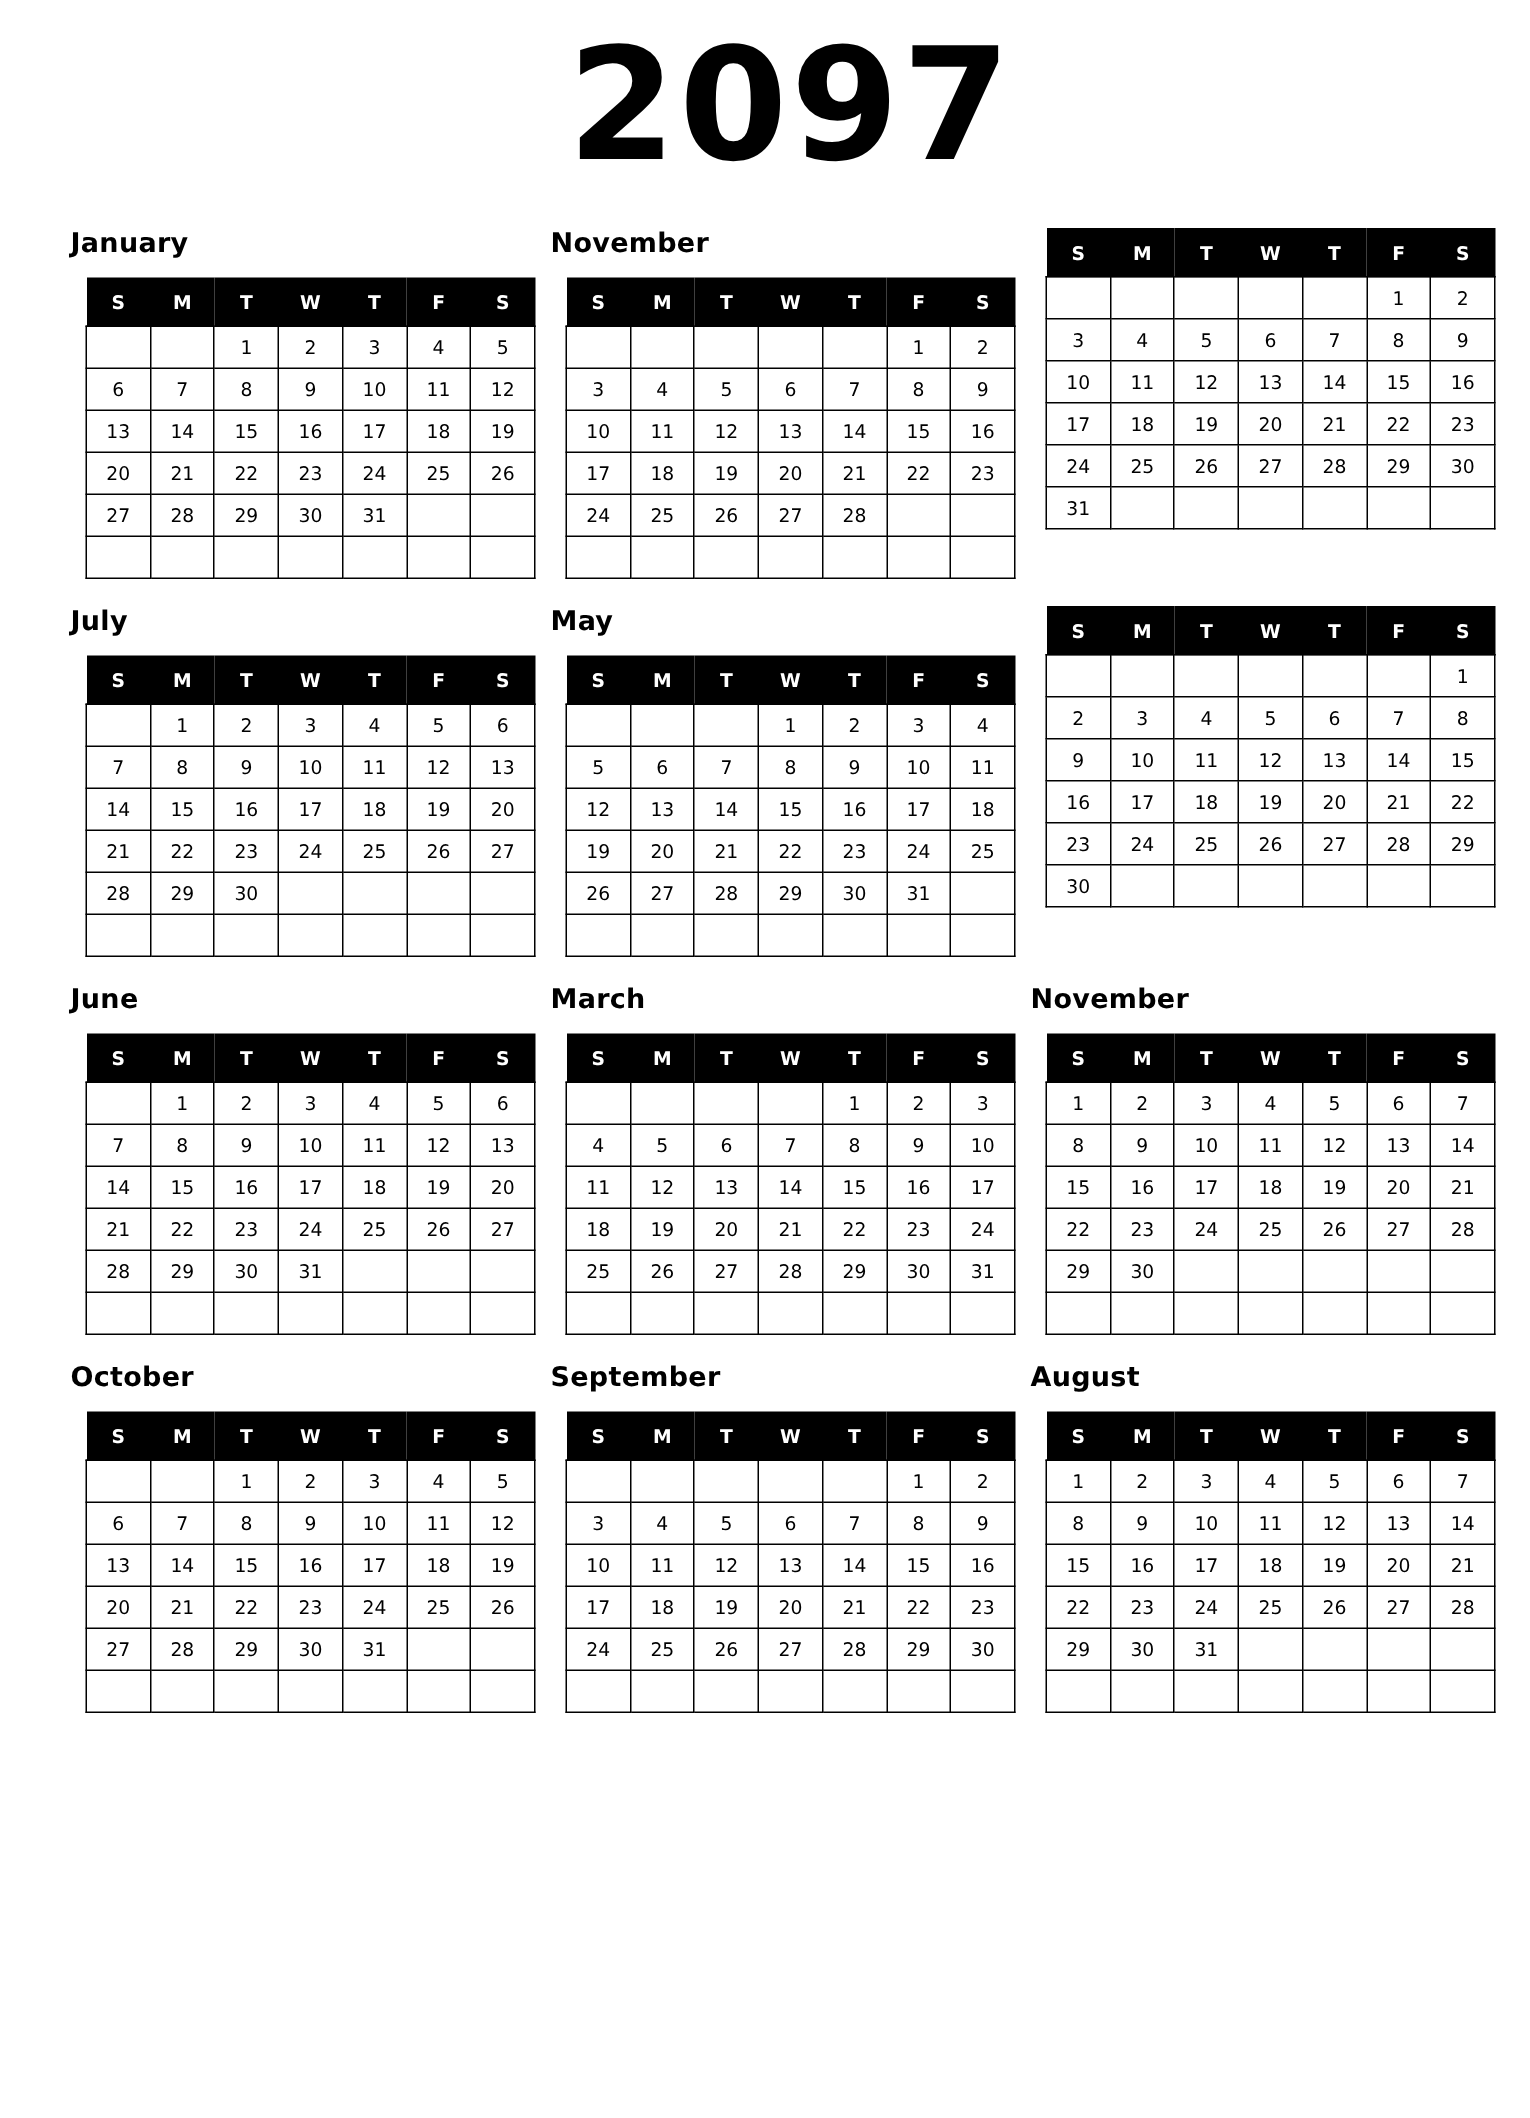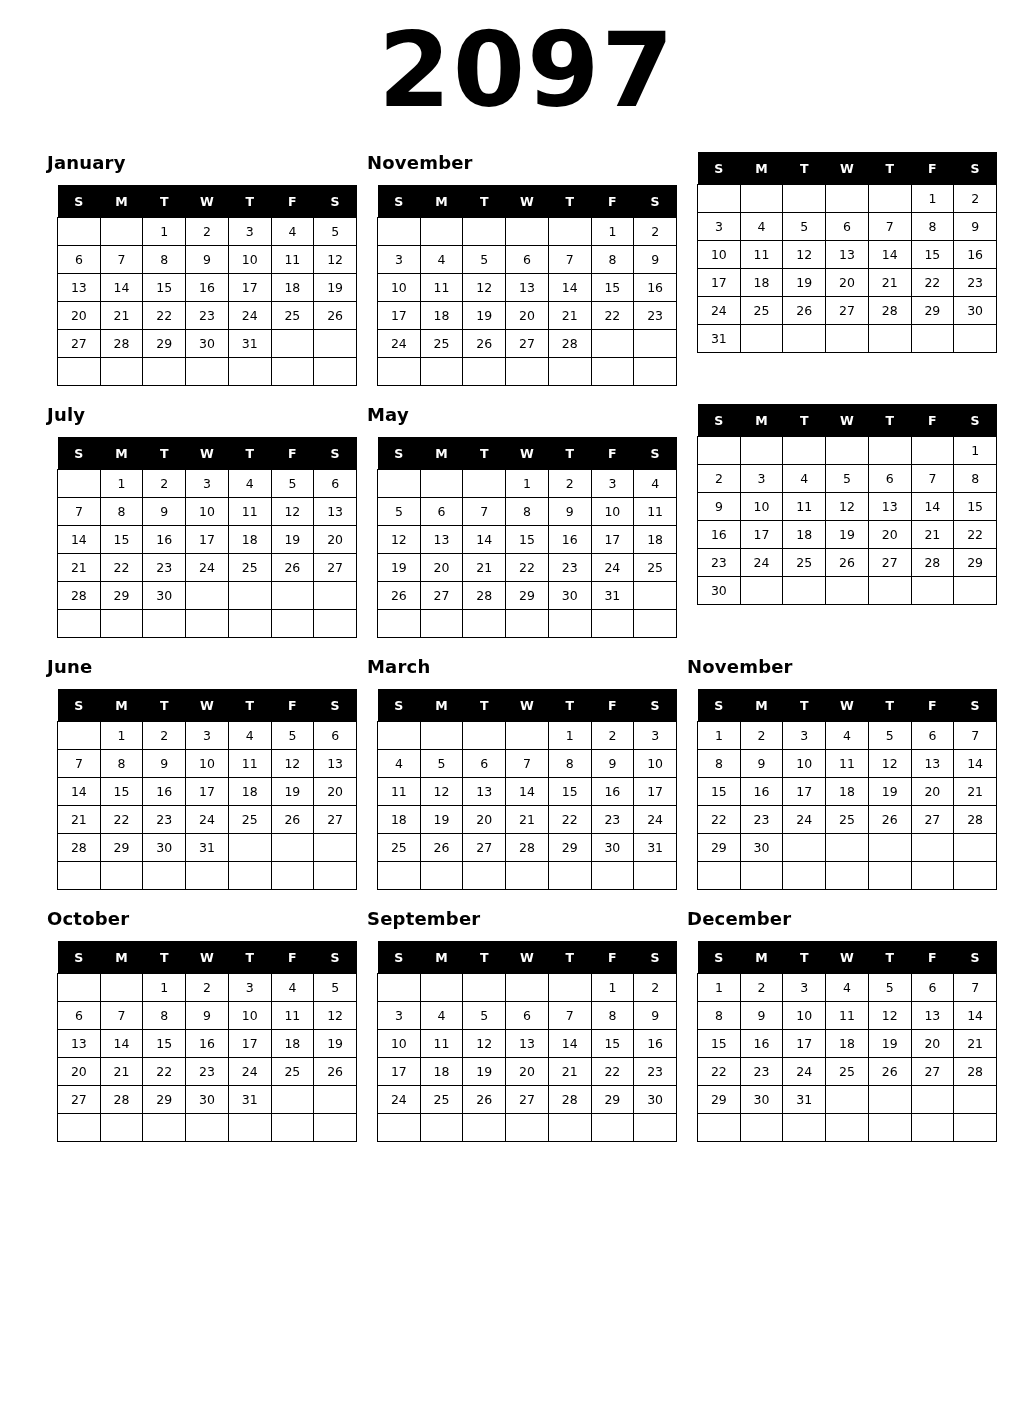--- a/index.html
+++ b/index.html
@@ -871,21 +871,21 @@
               <td class="empty"></td>
               <td class="empty"></td>
               <td class="empty"></td>
               <td class="empty"></td>
               <td class="empty"></td>
             </tr>
           </tbody>
         </table>
       </div>
       <div class="month">
-        <div class="month-name">December</div>
+        <div class="month-name">August</div>
         <table class="cal">
           <thead>
             <tr>
               <th>S</th>
               <th>M</th>
               <th>T</th>
               <th>W</th>
               <th>T</th>
               <th>F</th>
               <th>S</th>

